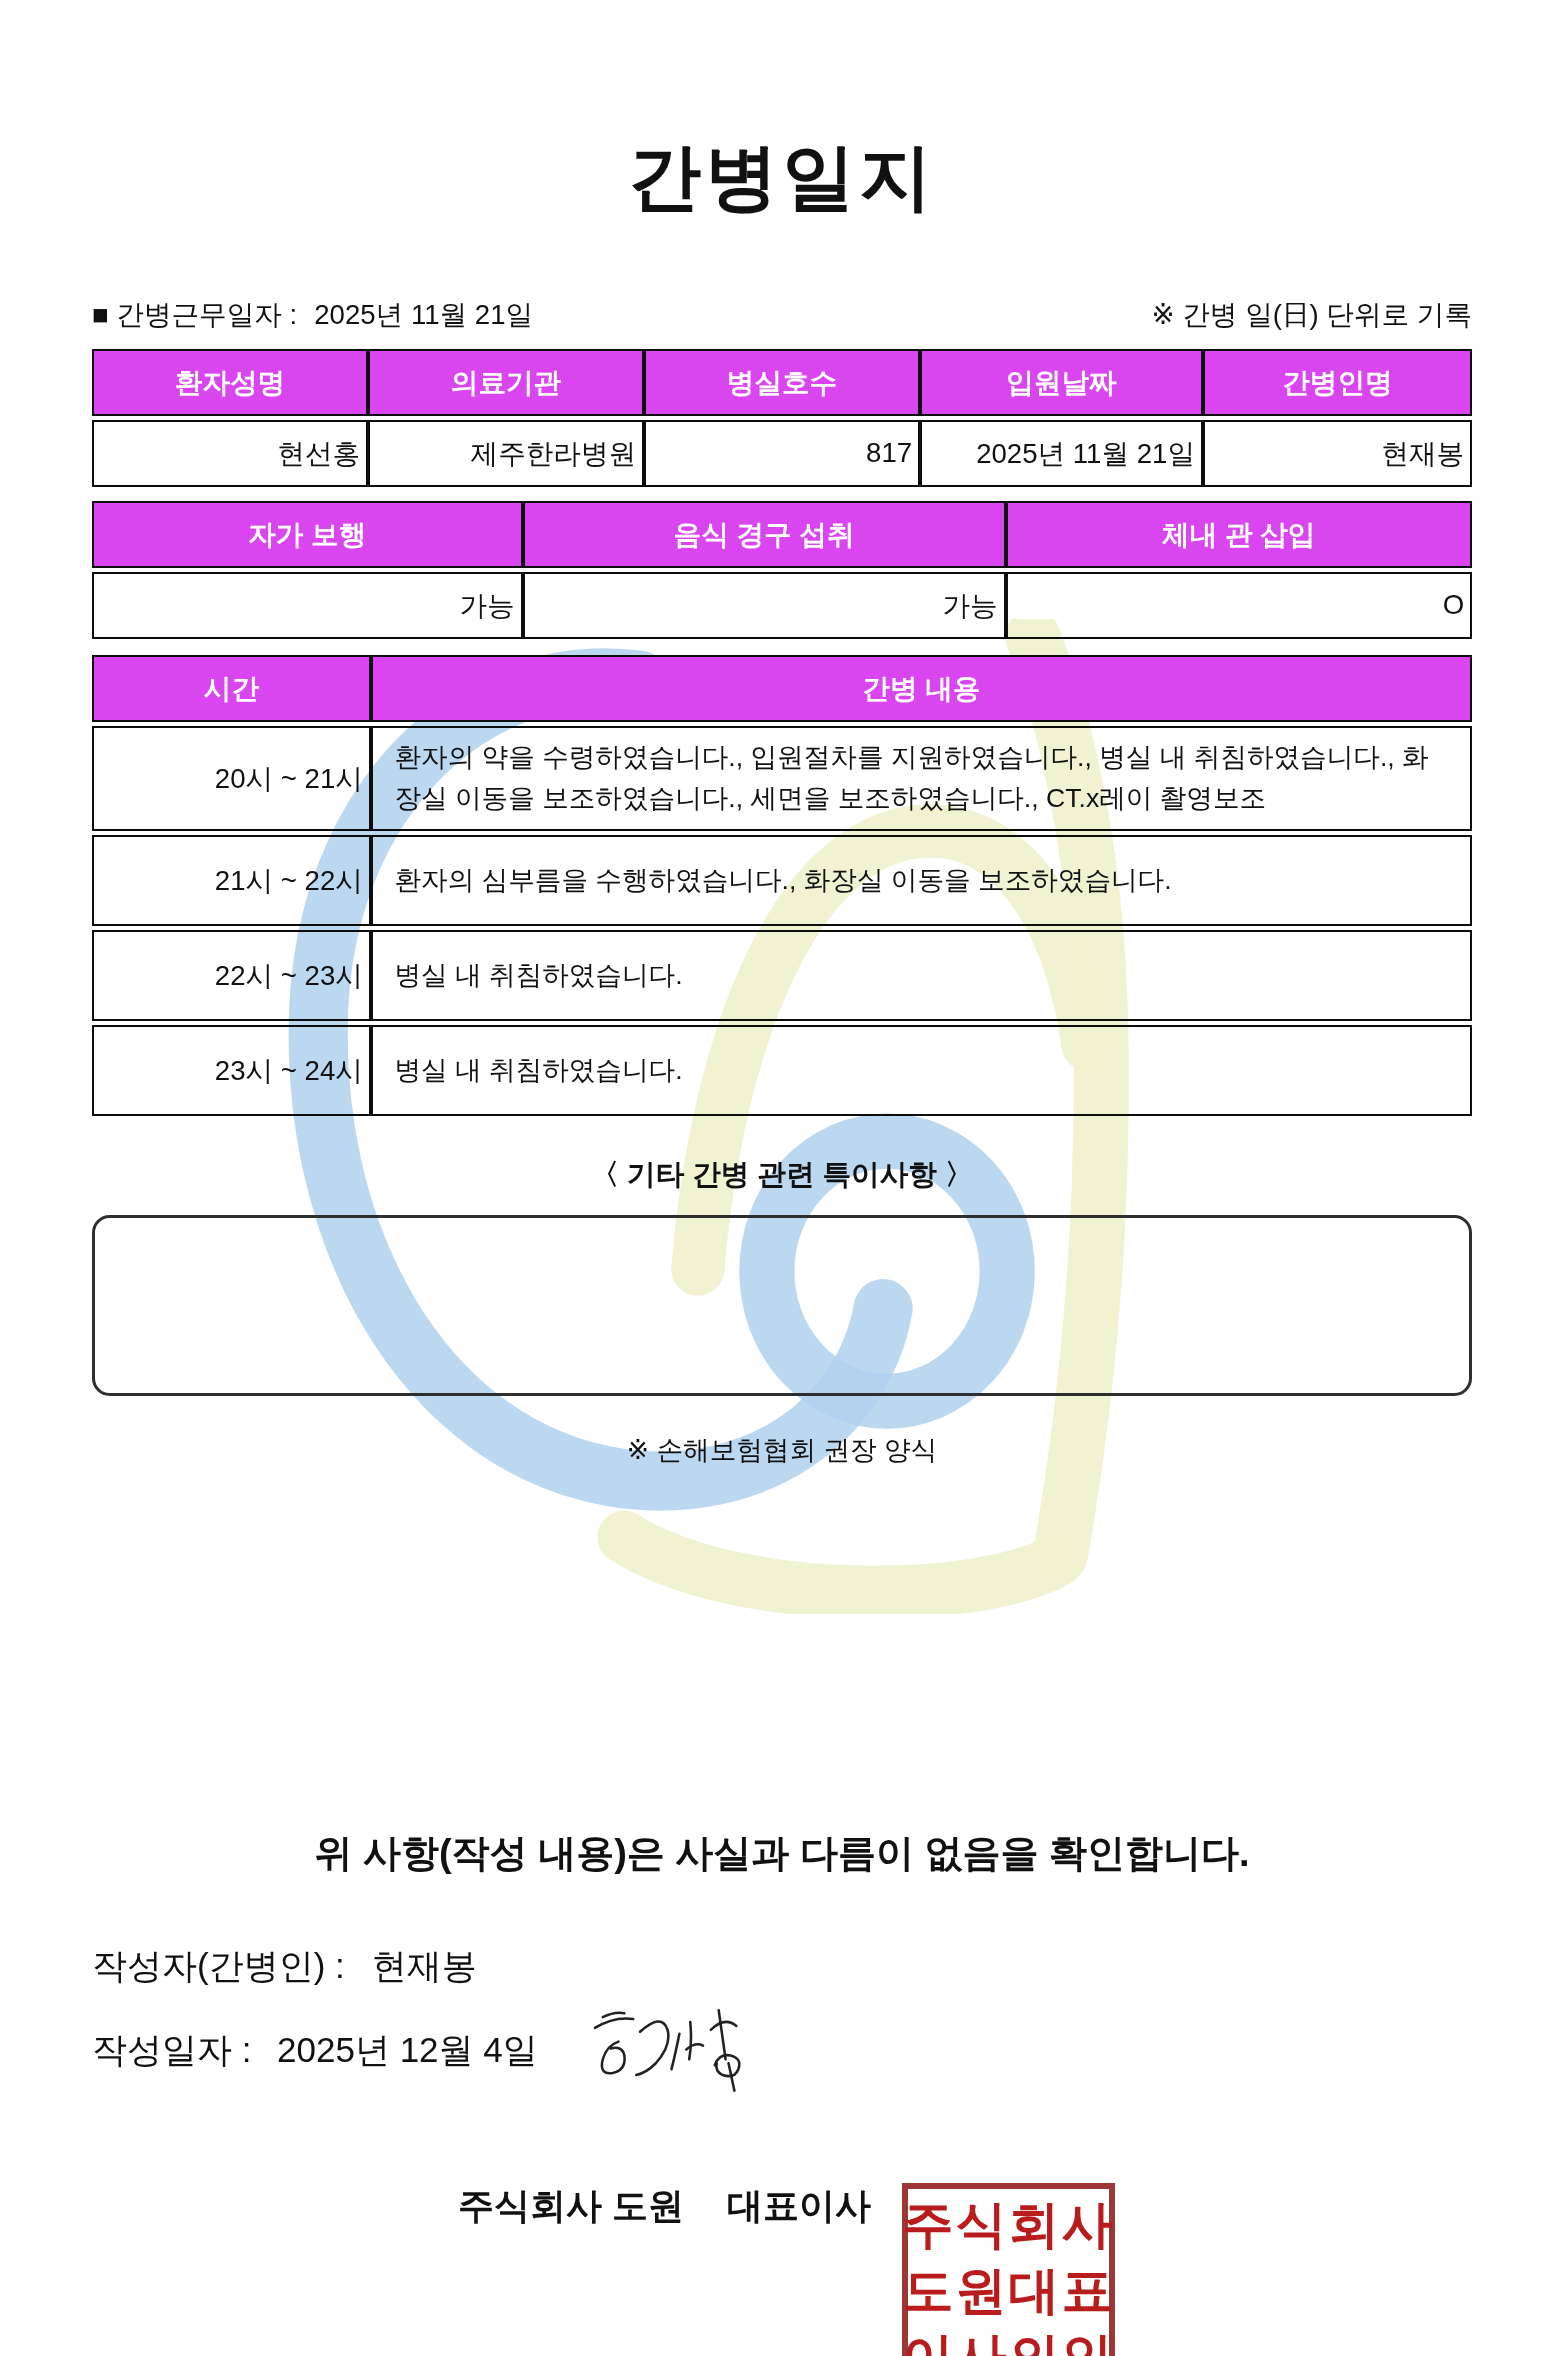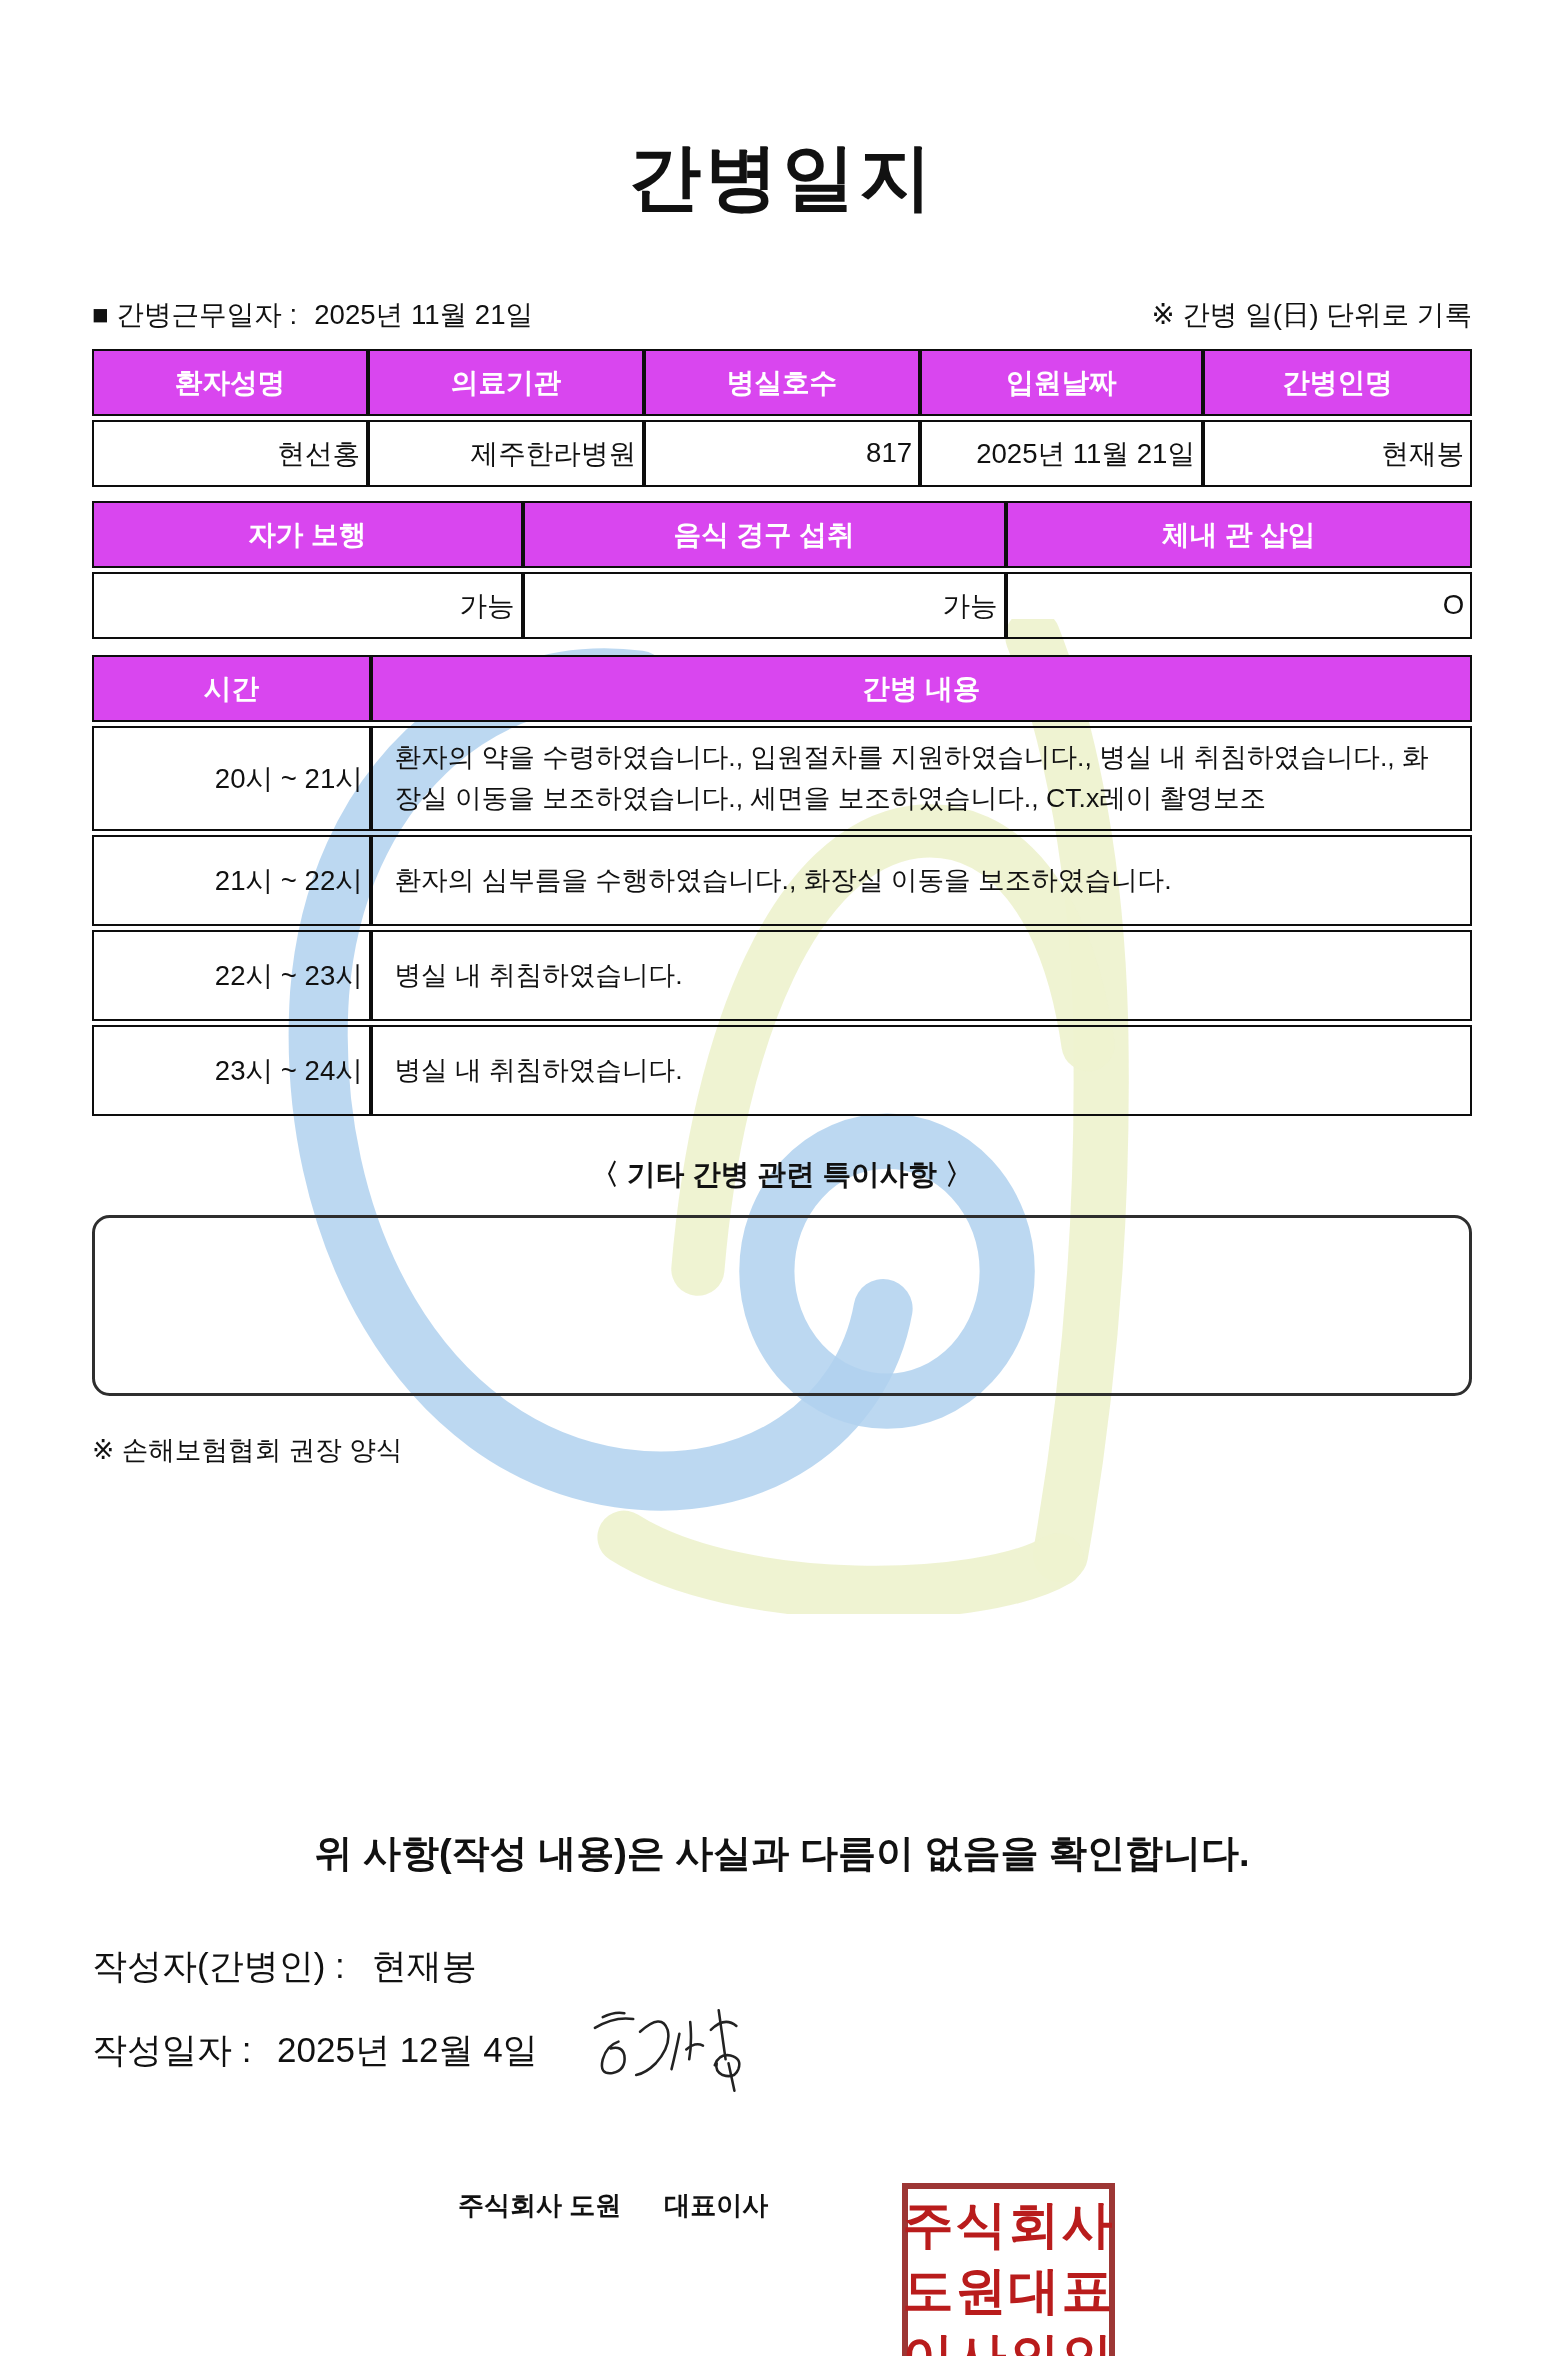--- a/index.html
+++ b/index.html
@@ -59,30 +59,30 @@
   }
   .t3 tr.single td{height:67px;}
 
   
   .notes-title{margin-top:37px;text-align:center;font-size:28.6px;font-weight:700;line-height:35px;}
   .notes-box{
     margin-top:23.6px;height:175px;
     border:3px solid #2e2e2e;border-radius:17.7px;
     background:transparent;
   }
-  .form-note{margin-top:39px;text-align:left;font-size:26.6px;line-height:31.5px;}
+  .form-note{margin-top:39px;text-align:center;font-size:26.6px;line-height:31.5px;}
 
   
   .confirm{margin-top:363px;text-align:center;font-size:38px;font-weight:700;line-height:47px;}
   .writer-line{margin-top:67px;font-size:35px;line-height:43px;display:flex;gap:27px;align-items:baseline;}
   .date-line{margin-top:41px;font-size:35px;line-height:43px;display:flex;gap:25.6px;align-items:baseline;}
   .company-line{
     margin-top:112px;padding-left:366px;
     display:flex;gap:43px;
-    font-size:26px;font-weight:700;line-height:45px;
+    font-size:36px;font-weight:700;line-height:45px;
   }
 
   
   .signature{position:absolute;left:589px;top:1866px;width:169px;height:95px;}
 
   
   .stamp{
     position:absolute;left:902px;top:2047px;
     width:201px;height:203px;
     border:6.9px solid #9d3735;

